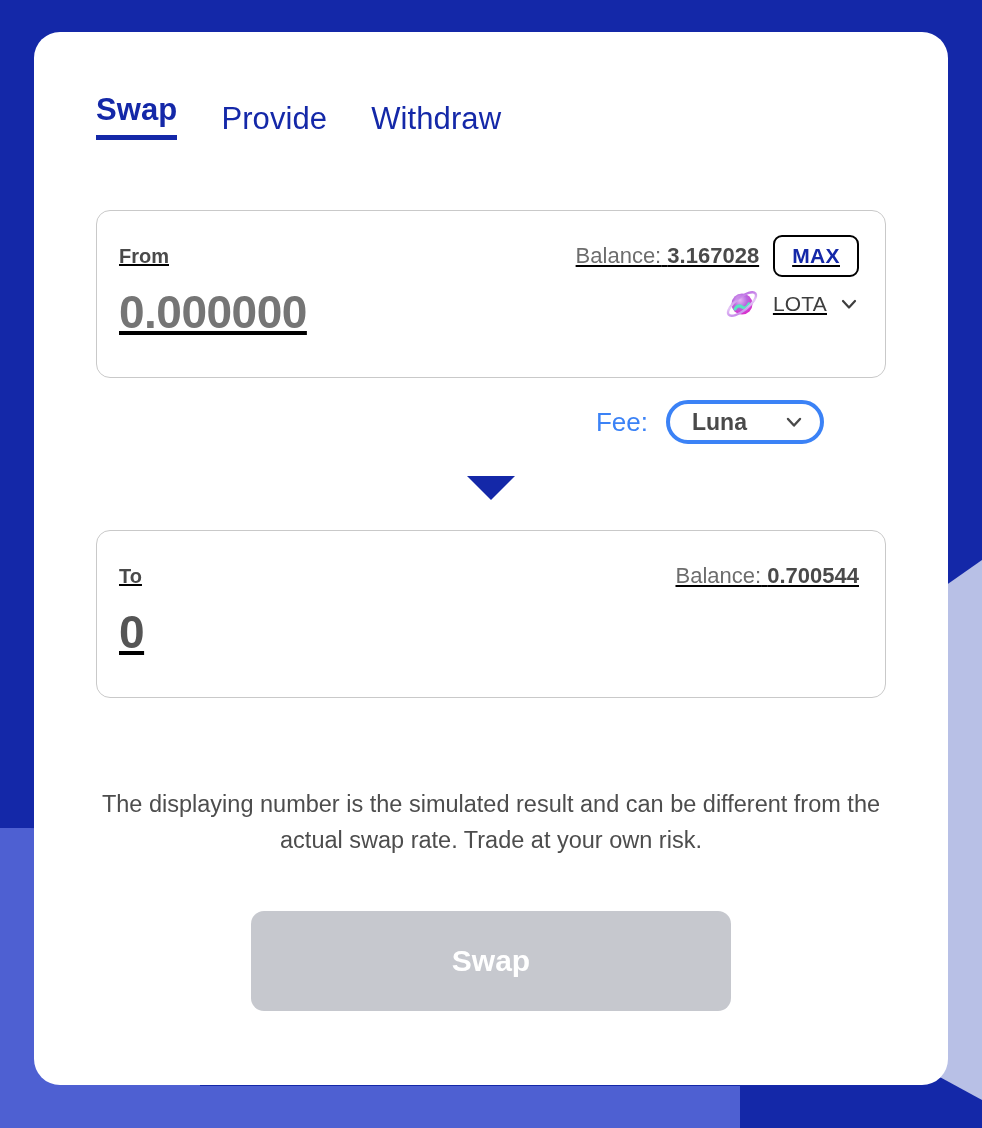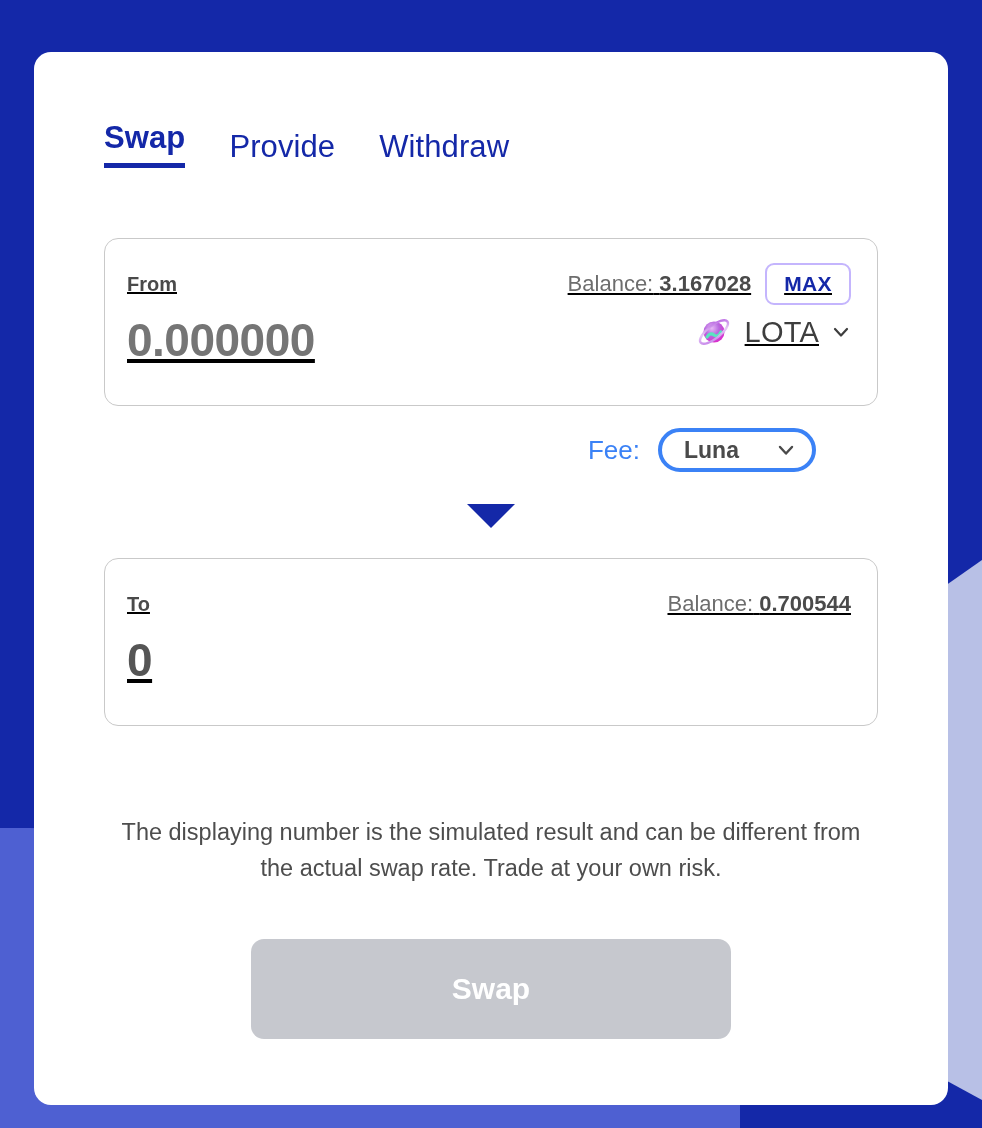--- a/index.html
+++ b/index.html
@@ -49,27 +49,27 @@
     bottom: 0;
     width: 740px;
     height: 42px;
     background: #4e60d2;
   }
 
   
   .card {
     position: absolute;
     left: 34px;
-    top: 52px;
+    top: 32px;
     width: 914px;
     height: 1053px;
     background: #ffffff;
-    border-radius: 17px;
+    border-radius: 26px;
     z-index: 2;
-    padding: 8px;
+    padding: 0;
   }
 
   
   .tabs {
     display: flex;
     align-items: flex-end;
     gap: 44px;
     padding: 62px 0 0 62px;
   }
   .tab {
@@ -123,21 +123,21 @@
   .balance {
     font-size: 22px;
     color: #6d6d6d;
     white-space: nowrap;
   }
   .balance b {
     color: #4a4a4a;
     font-weight: bold;
   }
   .max-btn {
-    border: 2px solid #c4b5fd;
+    border: 2px solid #000000;
     border-radius: 9px;
     color: #1428a8;
     font-size: 21px;
     font-weight: bold;
     background: #fff;
     padding: 8px 17px 9px;
     line-height: 1;
     cursor: pointer;
     font-family: "Liberation Sans", sans-serif;
     letter-spacing: 0.4px;
@@ -164,21 +164,21 @@
   .amount-value.placeholder { color: #c9c9c9; }
   .amount-value.filled      { color: #555555; }
 
   .token-select {
     display: flex;
     align-items: center;
     gap: 12px;
     cursor: pointer;
   }
   .token-name {
-    font-size: 29px;
+    font-size: 21px;
     color: #3e3e3e;
     letter-spacing: 0.2px;
   }
   .chev {
     width: 20px;
     height: 20px;
     display: inline-block;
   }
 
   

